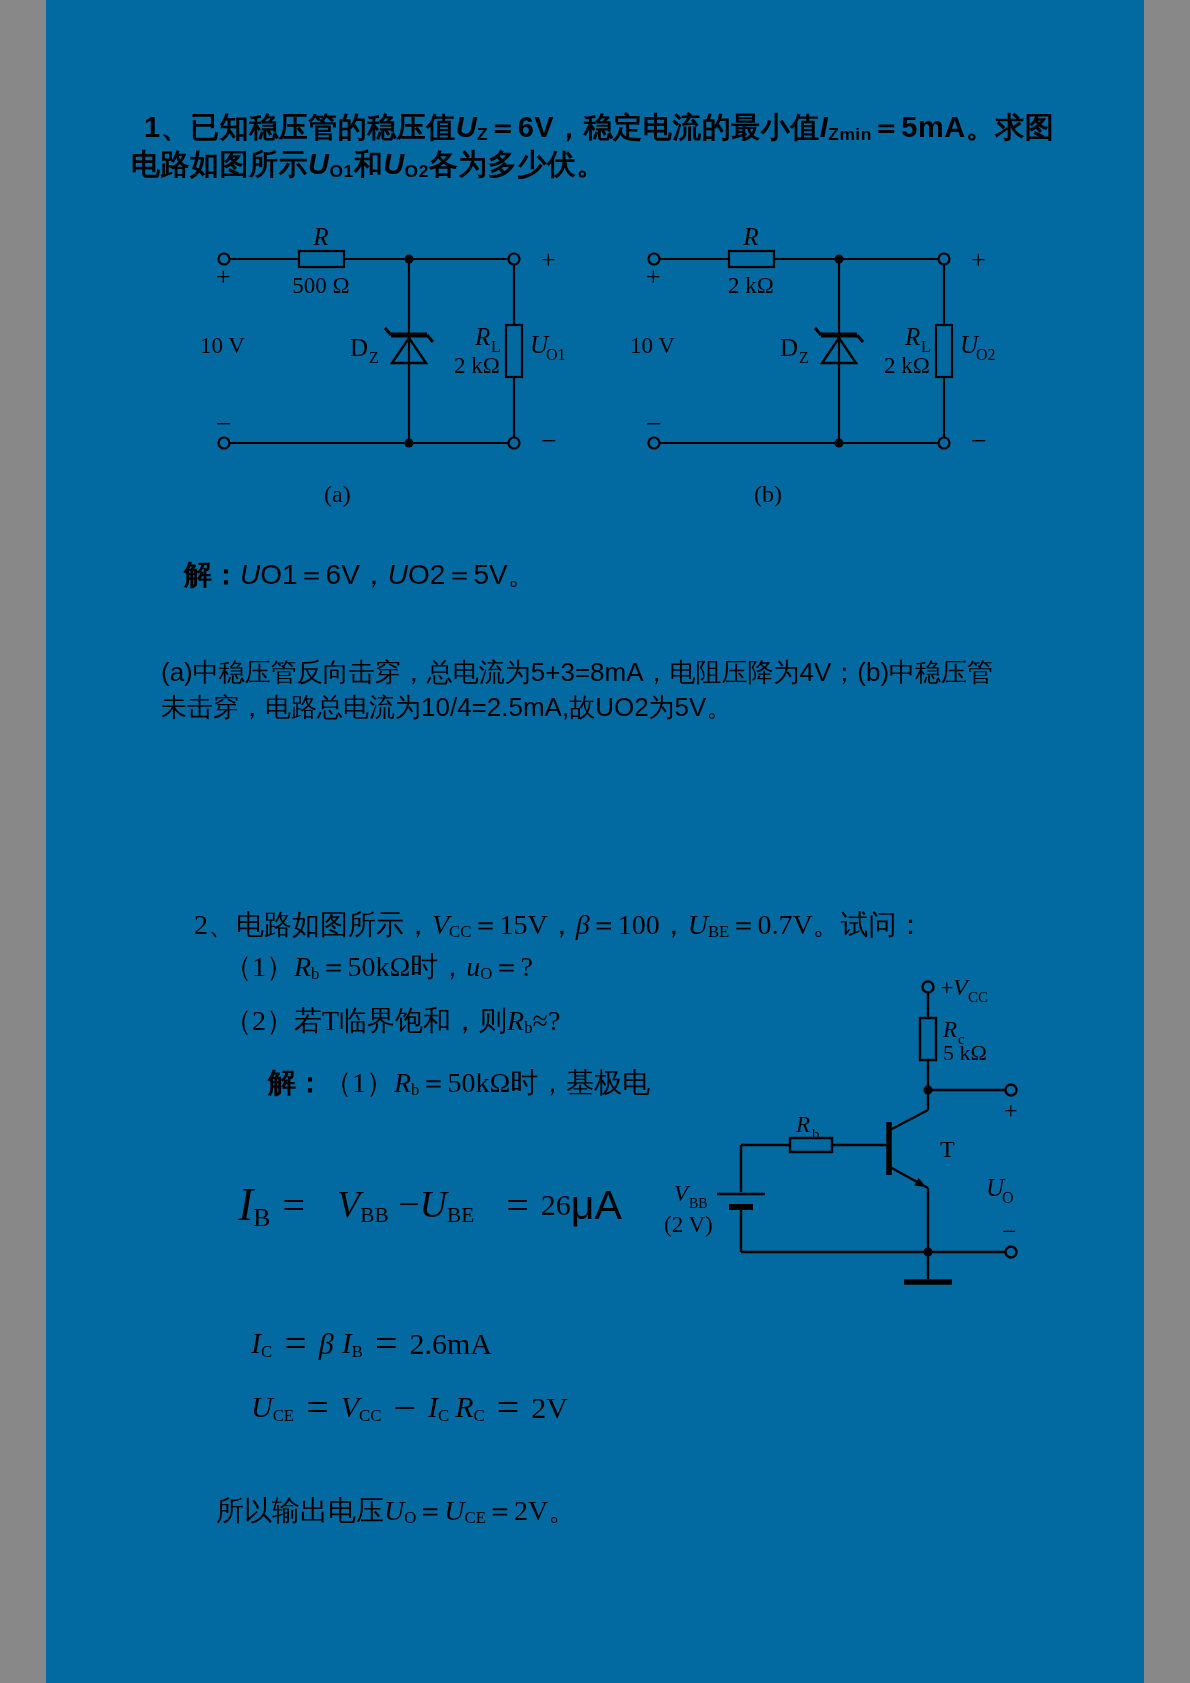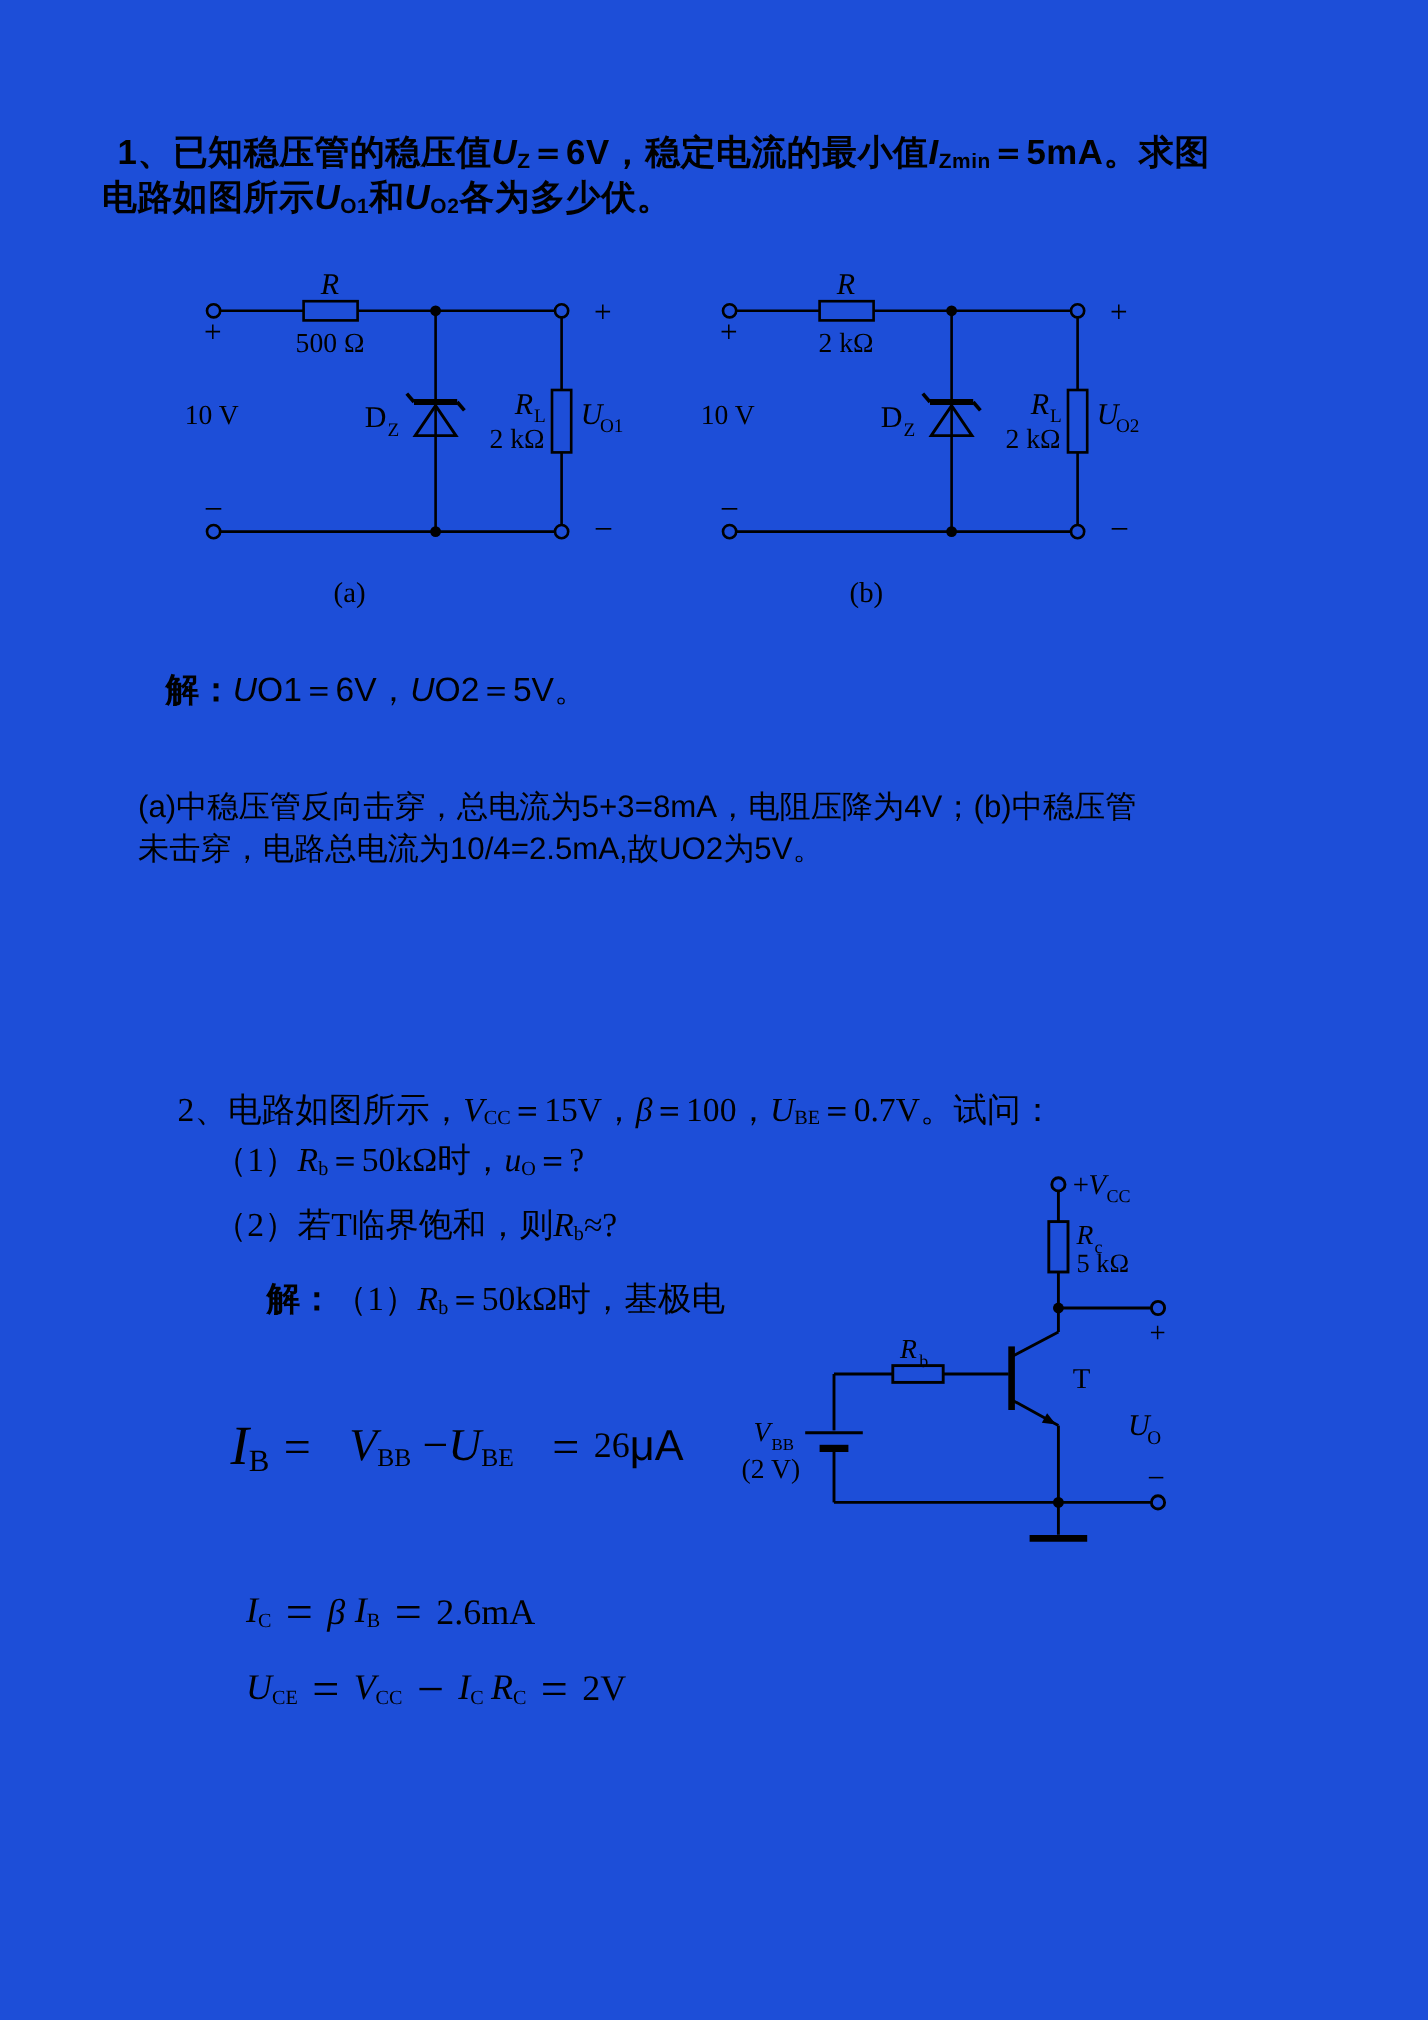--- a/index.html
+++ b/index.html
@@ -1,35 +1,35 @@
 <!DOCTYPE html>
 <html><head>
 <meta charset="utf-8">
 <style>
   html,body{margin:0;padding:0;background:#888;}
-  #page{position:relative;width:1190px;height:1683px;background:#1d4ed8;margin:0 auto;
+  #page{position:relative;width:1098px;height:1683px;background:#0369a1;margin:0 auto;
         font-family:"Liberation Sans",sans-serif;color:#000;overflow:hidden;}
   .abs{position:absolute;white-space:nowrap;}
   .p1-line{font-size:29px;font-weight:600;letter-spacing:0.5px;}
   .ans-line{font-size:28px;}
   .expl{font-size:26px;}
   .p2-line{font-family:"Liberation Serif",serif;font-size:28px;}
   .bold{font-weight:bold;}
   .var{font-style:italic;}
   .sub{font-size:0.60em;font-style:normal;vertical-align:-0.18em;}
   
   .formula{display:flex;align-items:center;font-family:"Liberation Serif",serif;justify-content:flex-end;}
   .f-main{font-size:30px;}
   .f-big{font-size:46px;}
   .f-sub{font-size:0.56em;font-style:normal;vertical-align:-0.22em;}
   .frac{display:inline-block;text-align:center;margin:0 10px;}
   .frac .num{font-size:38px;padding:0 10px 0 10px;}
   .frac .den{font-size:38px;border-top:3px solid #000;padding:4px 10px 0 10px;}
   .f-eq{font-size:40px;margin:0 12px;}
-  .unit-sans{font-family:"Liberation Sans",sans-serif;font-size:36px;}
+  .unit-sans{font-family:"Liberation Sans",sans-serif;font-size:41px;}
   svg text{font-family:"Liberation Serif",serif;fill:#000;}
   svg .it{font-style:italic;}
 </style>
 </head>
 <body>
 
 <div id="page">
 
   <div class="abs p1-line" style="left:98px;top:108px;">
     <span>1、已知稳压管的稳压值</span><span class="var">U</span><span class="sub">Z</span><span>＝6V，稳定电流的最小值</span><span class="var">I</span><span class="sub">Zmin</span><span>＝5mA。求图</span>
@@ -211,14 +211,17 @@
     <text x="28" y="243" font-size="23" class="it">V</text>
     <text x="43" y="250" font-size="14">BB</text>
     <text x="18" y="274" font-size="23">(2 V)</text>
     <text x="294" y="199" font-size="24">T</text>
     <text x="340" y="238" font-size="25" class="it">U</text>
     <text x="356" y="245" font-size="16">O</text>
     <text x="358" y="160" font-size="24">+</text>
     <text x="356" y="282" font-size="26">−</text>
   </svg>
 
+  <div class="abs p2-line" style="left:170px;top:1492px;">
+    <span>所以输出电压</span><span class="var">U</span><span class="sub">O</span><span>＝</span><span class="var">U</span><span class="sub">CE</span><span>＝2V。</span>
+  </div>
 
 </div>
 
 </body></html>

